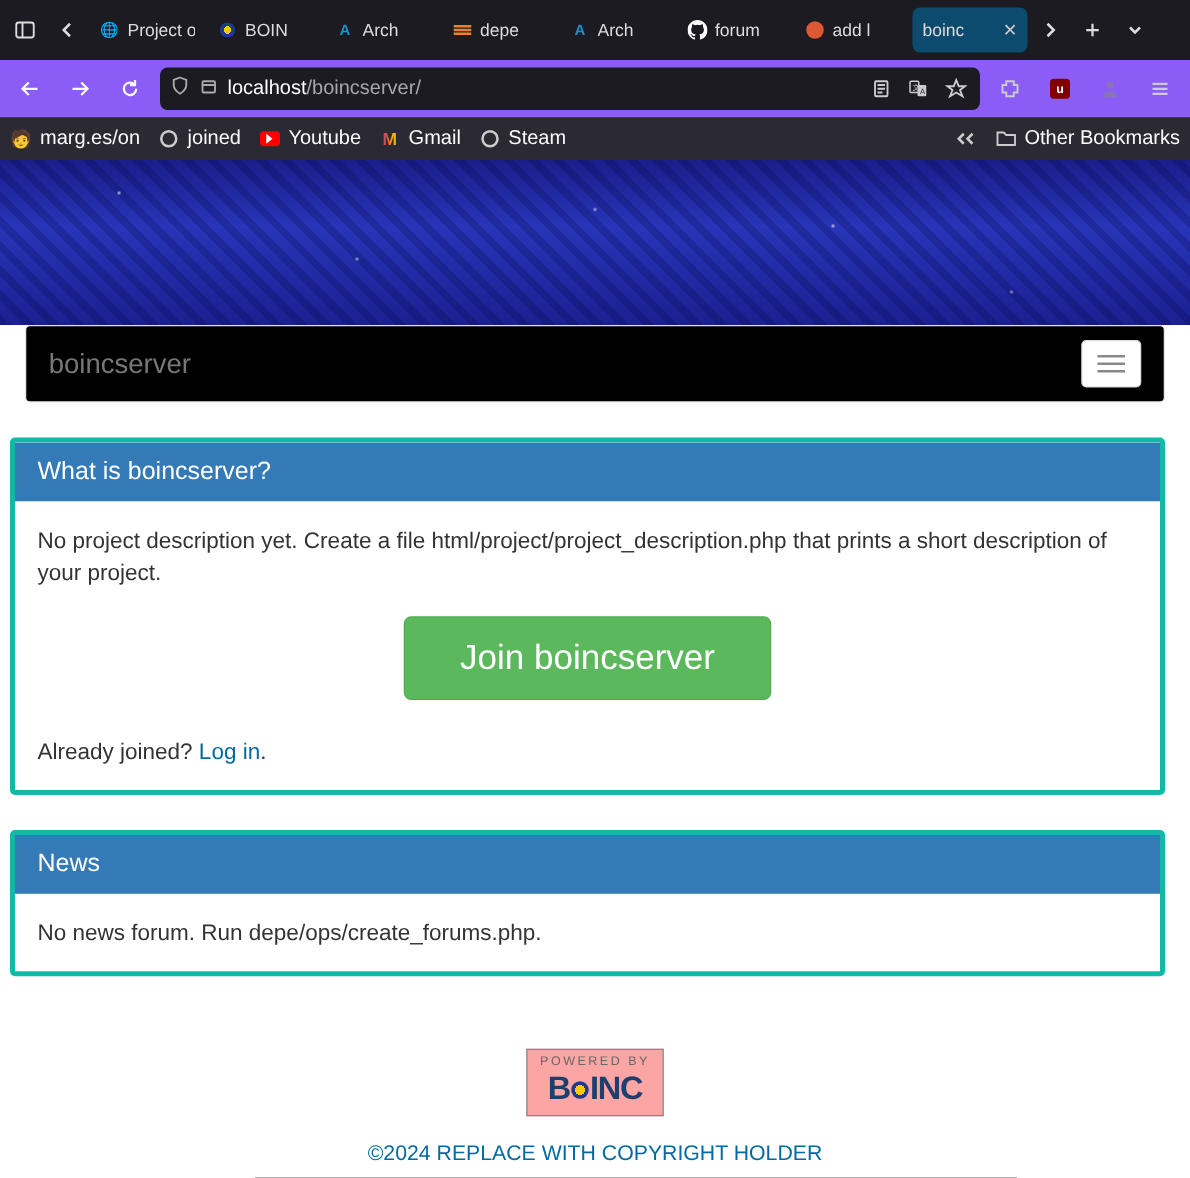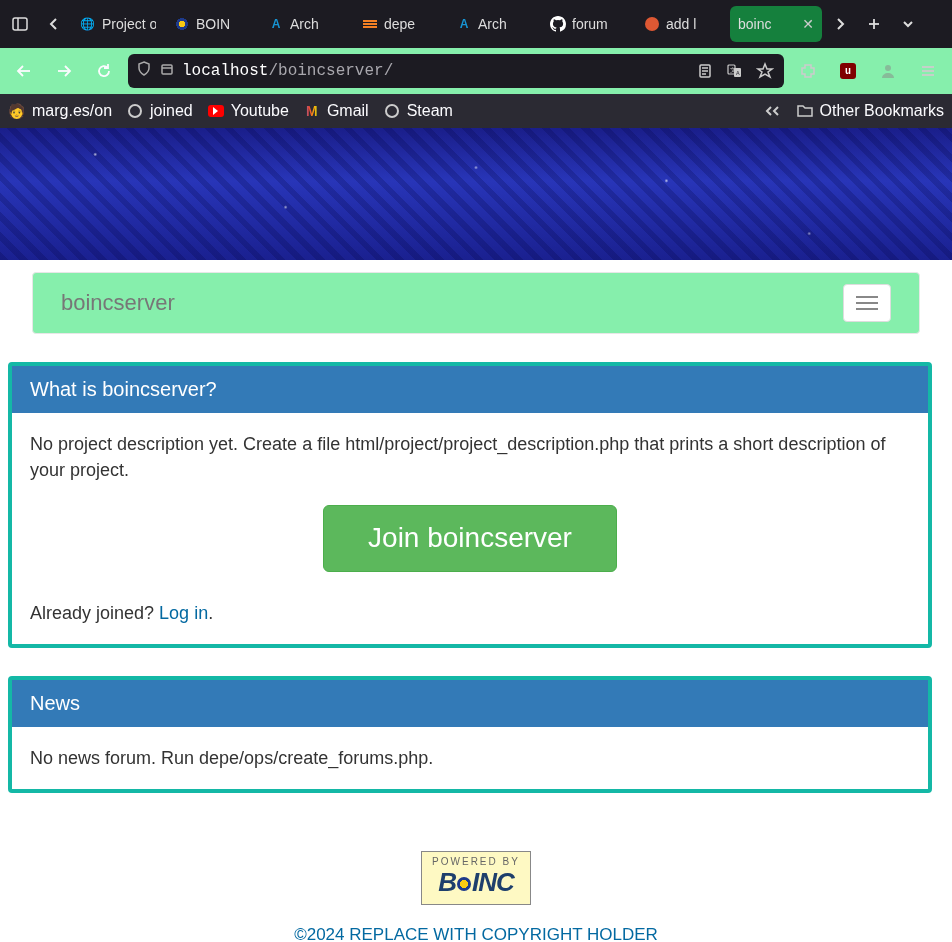--- a/index.html
+++ b/index.html
@@ -39,41 +39,40 @@
     height: 36px;
     min-width: 0;
     flex: 0 0 92px;
     color: #ddd;
     font-size: 14px;
     border-radius: 6px;
     overflow: hidden;
     white-space: nowrap;
     cursor: pointer;
   }
-  .tab.active { background: #15803d; }
+  .tab.active { background: #0c4a6e; }
   .tab .favicon {
     width: 16px; height: 16px; flex-shrink: 0;
     display: flex; align-items: center; justify-content: center;
     font-size: 12px;
   }
   .tab .label { overflow: hidden; text-overflow: clip; }
   .tab .close { margin-left: auto; color: #ccc; font-size: 14px; }
   .newtab, .overflow {
     width: 32px; height: 32px;
     display: flex; align-items: center; justify-content: center;
     color: #ddd; cursor: pointer;
   }
   .toolbar {
     display: flex;
     align-items: center;
     height: 46px;
     padding: 0 8px;
     gap: 8px;
-    background: #86efac;
-    font-family: Liberation Mono, monospace;
+    background: #8b5cf6;
   }
   .tool-btn {
     width: 32px; height: 32px;
     display: flex; align-items: center; justify-content: center;
     color: #fbfbfe; cursor: pointer;
     border-radius: 4px;
   }
   .addr-bar {
     flex: 1;
     height: 34px;
@@ -116,28 +115,28 @@
       radial-gradient(circle at 10% 20%, rgba(255,255,255,0.7) 0, transparent 2px),
       radial-gradient(circle at 30% 60%, rgba(255,255,255,0.6) 0, transparent 2px),
       radial-gradient(circle at 70% 40%, rgba(255,255,255,0.7) 0, transparent 2px),
       radial-gradient(circle at 85% 80%, rgba(255,255,255,0.5) 0, transparent 2px),
       radial-gradient(circle at 50% 30%, rgba(255,255,255,0.6) 0, transparent 2px),
       repeating-linear-gradient(45deg, rgba(0,0,60,0.2) 0 6px, transparent 6px 14px),
       linear-gradient(180deg, #1a1e8a 0%, #2835b8 40%, #1a2090 100%);
   }
   .container { padding: 0 20px; }
   .navbar {
-    background: #86efac;
+    background: #000000;
     border: 1px solid #e7e7e7;
     border-radius: 4px;
-    margin: 12px;
+    margin: 0;
     display: flex;
     align-items: center;
     justify-content: space-between;
-    padding: 10px 28px;
+    padding: 10px 18px;
     min-height: 62px;
   }
   .brand { color: #777; font-size: 22px; }
   .nav-toggle {
     width: 48px; height: 38px;
     border: 1px solid #ddd;
     border-radius: 4px;
     background: #fff;
     display: flex; flex-direction: column; align-items: center; justify-content: center;
     gap: 4px; cursor: pointer;
@@ -172,24 +171,24 @@
     border: 1px solid #4cae4c;
     cursor: pointer;
   }
   .already { font-size: 18px; color: #333; }
   .already a { color: #0369a1; text-decoration: none; }
   .footer { text-align: center; margin-top: 58px; }
   .boinc-logo {
     display: inline-block;
     border: 1px solid #888;
     padding: 4px 10px 6px;
-    background: #fef9c3;
+    background: #fca5a5;
   }
   .boinc-logo .pw { font-size: 10px; letter-spacing: 2px; color: #666; text-align: center; }
-  .boinc-logo .bx { font-size: 26px; font-weight: bold; font-style: italic; color: #1e3f6c; letter-spacing: -1px; }
+  .boinc-logo .bx { font-size: 26px; font-weight: bold; color: #1e3f6c; letter-spacing: -1px; }
   .copyright { margin-top: 20px; color: #0369a1; font-size: 17px; }
 
   
   .svg { display: block; }
 
   .fav-boinc { width:14px;height:14px;background:radial-gradient(circle,#f9c912 30%,#1e3a8a 31% 60%,transparent 61%); border-radius:50%; }
   .fav-arch { color:#1793d1; font-weight:bold; }
   .fav-so { width:14px; display:flex; flex-direction:column; gap:1px;}
   .fav-so div{height:2px;background:#f48024;}
   .fav-ddg { width:14px;height:14px;border-radius:50%;background:#de5833;}

